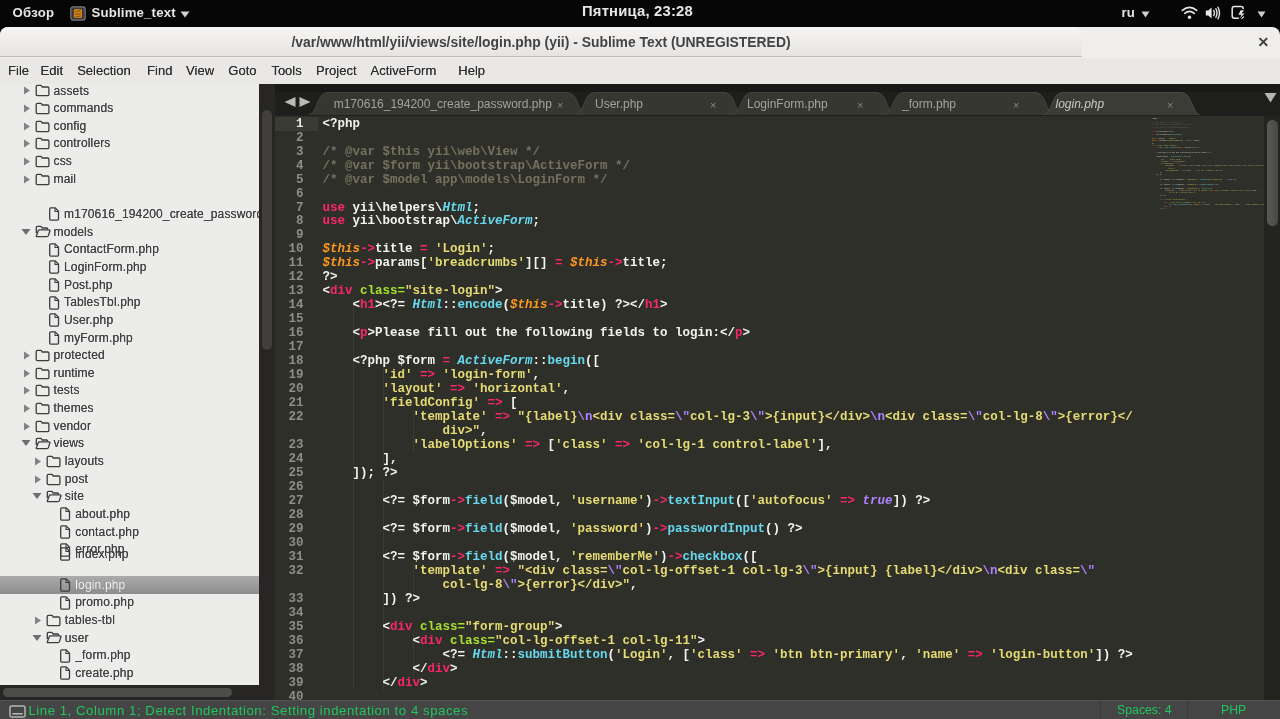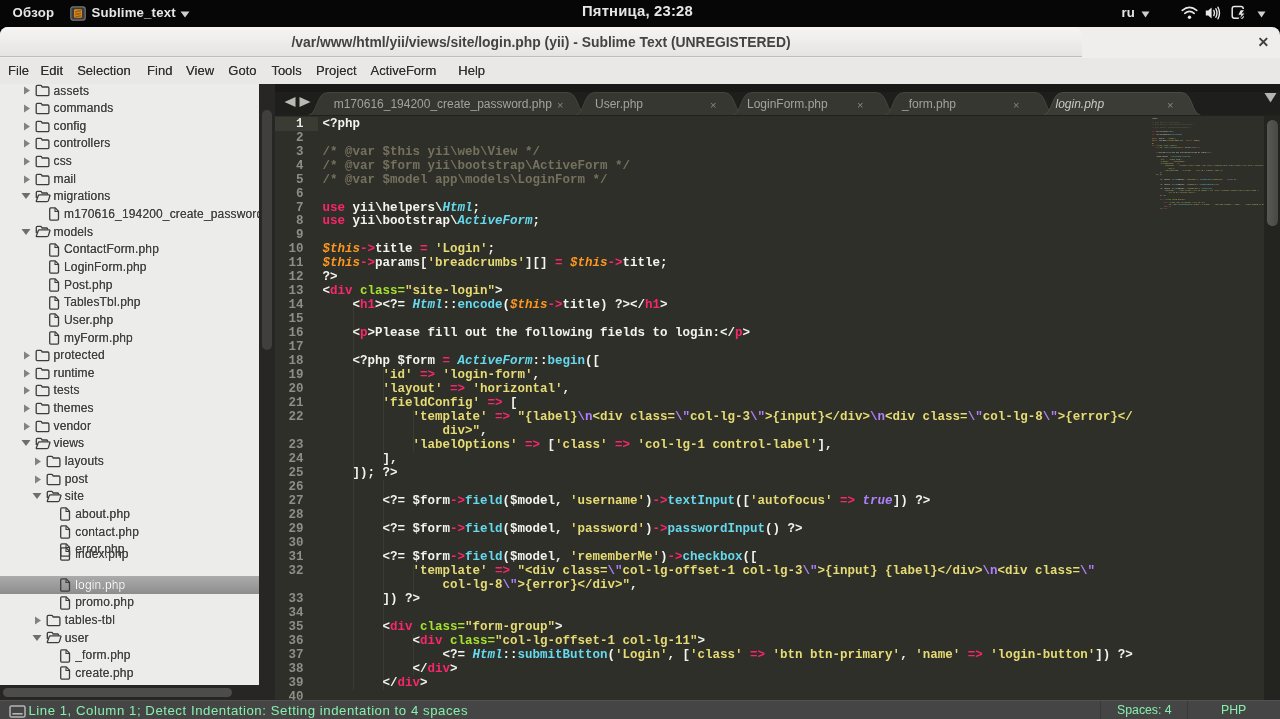--- a/index.html
+++ b/index.html
@@ -39,21 +39,21 @@
 i.f { color:#66d9ef; } i.s { color:#e6db74; } i.e { color:#ae81ff; }
 i.v { color:#fd971f; font-style:italic; } i.b { color:#ae81ff; font-style:italic; }
 i.c { color:#75715e; } i.g { color:#f9266d; } i.a { color:#a6e22e; }
 .guide { position:absolute; width:1px; background:#3a3b33; }
 #guides { position:absolute; left:-274.5px; top:-84px; }
 #minimap { position:absolute; left:877.8px; top:32.6px; width:830px; transform:scale(0.1387,0.1624); transform-origin:0 0; opacity:0.82; }
 #minimap pre { font-weight:normal; }
 #vtrack { position:absolute; left:989px; top:29.5px; width:17px; height:586.5px; background:#232420; }
 #vtrack .h { position:absolute; left:3px; top:6px; width:11px; height:106.5px; border-radius:5.5px; background:linear-gradient(90deg,#585954,#484944); }
 #statusbar { position:absolute; left:0; top:672.5px; width:1280px; height:19.5px; background:#454545; border-top:1px solid #525252; }
-#statusbar .tx { position:absolute; top:2.8px; font-size:12.3px; color:#86efac; }
+#statusbar .tx { position:absolute; top:2.8px; font-size:12.3px; color:#22c55e; }
 #statusbar .sep { position:absolute; top:0; width:1px; height:19.5px; background:#3a3a3a; }
 </style></head>
 <body>
 <div id="topbar">
   <span class="it" style="left:12.6px">Обзор</span>
   <span class="it" style="left:70px;top:6px">
       <svg width="16" height="15" viewBox="0 0 16 15">
         <rect x="0.8" y="0.8" width="14.4" height="13.4" rx="2.4" fill="#3c3c3c" stroke="#777" stroke-width="1.2"></rect>
         <rect x="4.1" y="3.3" width="7.8" height="8.4" rx="1" fill="#e88f1f"></rect>
         <path d="M5.1 5.0 L10.9 3.8 L10.9 5.6 L5.1 6.8 Z M5.1 7.6 L10.9 6.4 L10.9 8.2 L5.1 9.4 Z M5.1 10.2 L10.9 9.0 L10.9 10.8 L5.1 11.4 Z" fill="#9a5f10"></path>
@@ -182,34 +182,20 @@
             <path d="M2 0.5 L8 4.5 L2 8.5 Z" fill="#828282"></path>
           </svg>
         </span>
         <span class="ic" style="left:34.5px">
           <svg width="15" height="13" viewBox="0 0 15 13">
             <path d="M1.2 2.6 Q1.2 1.4 2.4 1.4 L5.6 1.4 Q6.4 1.4 6.8 2.2 L7.2 3.0 L12.7 3.0 Q13.9 3.0 13.9 4.2 L13.9 10.4 Q13.9 11.6 12.7 11.6 L2.4 11.6 Q1.2 11.6 1.2 10.4 Z" fill="none" stroke="#3c3c3c" stroke-width="1.3"></path>
           </svg>
         </span>
         <span class="tl" style="left:53.5px">mail</span>
       </div>
-<div class="trow" style="top:103.6px">
-        <span class="ar2" style="left:20.5px">
-          <svg width="10" height="9" viewBox="0 0 10 9">
-            <path d="M0.5 2 L9.5 2 L5 8 Z" fill="#6e6e6e"></path>
-          </svg>
-        </span>
-        <span class="ic" style="left:34.5px">
-          <svg width="16" height="13" viewBox="0 0 16 13">
-            <path d="M1.3 8.0 L1.3 2.6 Q1.3 1.4 2.5 1.4 L5.5 1.4 Q6.3 1.4 6.7 2.2 L7.1 3.0 L11.6 3.0 Q12.6 3.0 12.6 4.0 L12.6 4.6" fill="none" stroke="#3c3c3c" stroke-width="1.3"></path>
-            <path d="M1.3 11.0 Q1.1 11.6 1.9 11.6 L11.9 11.6 Q13.1 11.6 13.4 10.6 L14.9 5.8 Q15.2 4.8 14.1 4.8 L4.6 4.8 Q3.5 4.8 3.2 5.8 Z" fill="none" stroke="#3c3c3c" stroke-width="1.3"></path>
-          </svg>
-        </span>
-        <span class="tl" style="left:53.5px">migrations</span>
-      </div>
 <div class="trow" style="top:121.2px">
         <span class="ic2" style="left:47.5px">
           <svg width="12" height="14" viewBox="0 0 12 14">
             <path d="M1.7 1.9 Q1.7 0.9 2.7 0.9 L7.2 0.9 L10.5 4.2 L10.5 12.1 Q10.5 13.1 9.5 13.1 L2.7 13.1 Q1.7 13.1 1.7 12.1 Z" fill="none" stroke="#3c3c3c" stroke-width="1.3"></path>
             <path d="M7.0 1.2 L7.0 4.5 L10.3 4.5" fill="none" stroke="#3c3c3c" stroke-width="1.1"></path>
           </svg>
         </span>
         <span class="tl" style="left:64.0px">m170616_194200_create_password.</span>
       </div>
 <div class="trow" style="top:138.9px">

